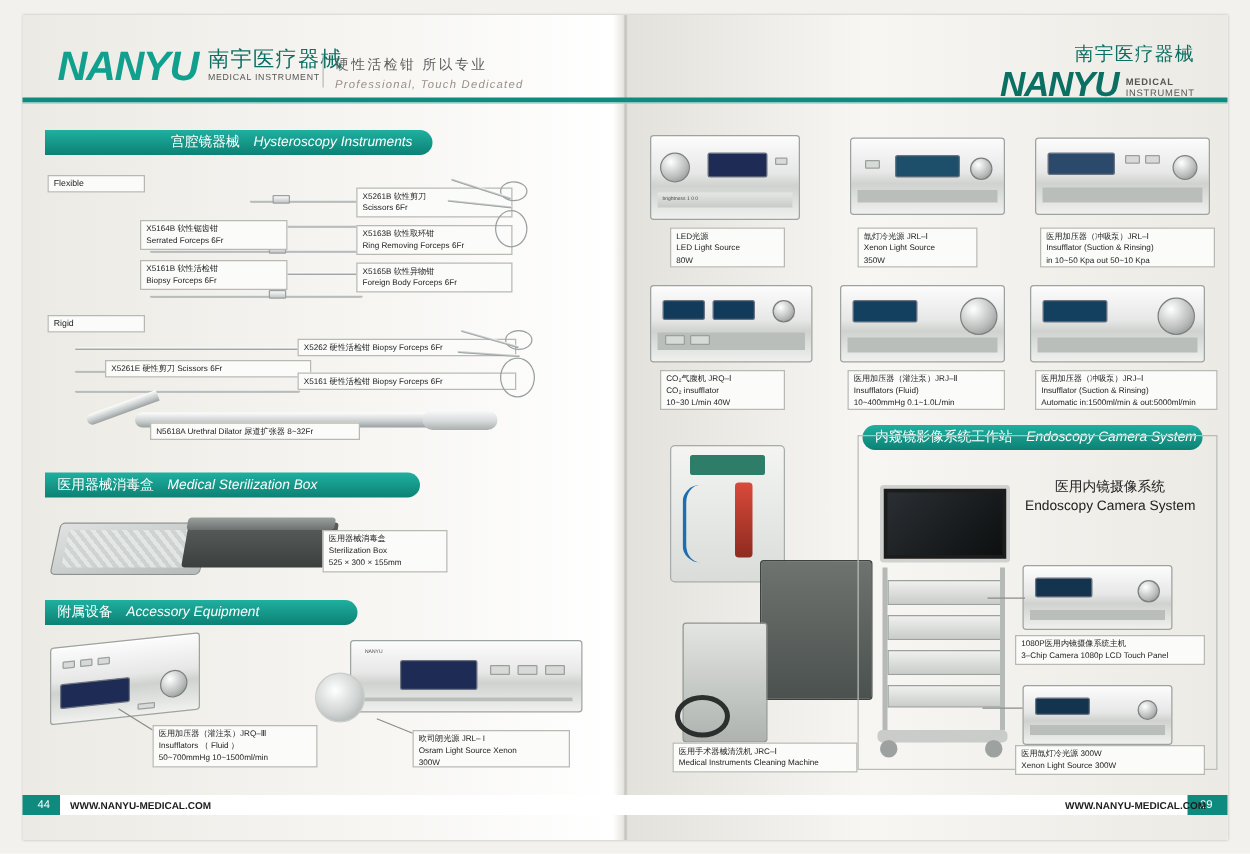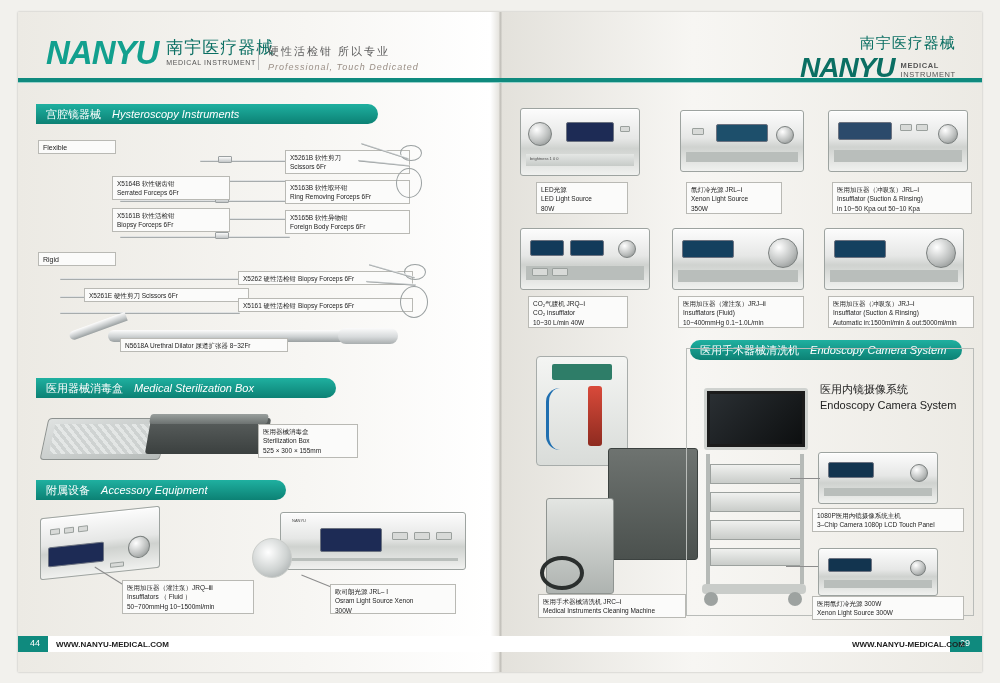--- a/index.html
+++ b/index.html
@@ -163,21 +163,21 @@
     <div class="cn-big" style="font-size:15px;">南宇医疗器械</div>
     <div style="display:flex;align-items:flex-end;justify-content:flex-end;gap:6px;margin-top:1px;">
       <div class="nanyu-word dark" style="font-size:28px;">NANYU</div>
       <div style="text-align:left;padding-bottom:3px;">
         <div class="en-small" style="font-weight:bold;font-size:7.5px;">MEDICAL</div>
         <div class="en-small" style="font-weight:normal;font-size:7.5px;">INSTRUMENT</div>
       </div>
     </div>
   </div>
 
-  <div class="sec" style="left:36px; top:104px; width:342px;">
+  <div class="sec" style="left:36px; top:104px; width:310px;text-align:right;">
     <span>宫腔镜器械</span>
     <span class="en" style="margin-left:8px;">Hysteroscopy Instruments</span>
   </div>
 
   <div class="cap" style="left:38px; top:140px; width:78px; height:14px; line-height:10px; font-size:7px;">Flexible</div>
 
   <div class="shaft thin" style="left:120px; top:180px; width:170px;"></div>
   <div class="tipbox" style="left:215px; top:176px;"></div>
   <div class="shaft thin" style="left:120px; top:200px; width:170px;"></div>
   <div class="tipbox" style="left:215px; top:196px;"></div>
@@ -379,27 +379,27 @@
   <div style="position:absolute;left:588px;top:386px;width:14px;height:60px;background:linear-gradient(to bottom,#d94a3a,#8e2b20);border-radius:3px;"></div>
   <div style="position:absolute;left:608px;top:448px;width:90px;height:112px;background:linear-gradient(to bottom,#6e7370,#4b514e);border:1px solid #3c4240;border-radius:3px;"></div>
   <div style="position:absolute;left:546px;top:498px;width:68px;height:96px;background:linear-gradient(to bottom,#e3e5e2,#aeb3b0);border:1px solid #8f9491;border-radius:3px;"></div>
   <div style="position:absolute;left:540px;top:556px;width:44px;height:34px;border:4px solid #2b2f2e;border-radius:50%;"></div>
   <div class="cap" style="left:538px; top:594px; width:148px; height:24px;">
     <div>医用手术器械清洗机  JRC–Ⅰ</div>
     <div>Medical Instruments Cleaning Machine</div>
   </div>
 
   <div class="sec" style="left:690px; top:340px; width:272px; border-radius:10px;">
-    <span>医用手术器械清洗机</span>
+    <span>内窥镜影像系统工作站</span>
     <span class="en" style="margin-left:8px;">Endoscopy Camera System</span>
   </div>
   <div style="position:absolute;left:686px;top:348px;width:288px;height:268px;border:1px solid #b9bcb9;"></div>
 
   <div style="position:absolute;left:820px;top:382px;width:150px;">
-    <div style="font-size:11px;color:#222;">医用内镜摄像系统</div>
+    <div style="font-size:11px;color:#222;margin-left:24px;">医用内镜摄像系统</div>
     <div style="font-size:11px;color:#222;margin-top:2px;">Endoscopy Camera System</div>
   </div>
 
   <div class="cart" style="left:694px;top:388px;width:120px;height:222px;">
     <div style="position:absolute;left:10px;top:0px;width:104px;height:62px;background:#1c1c1c;border:3px solid #cfd2cf;border-radius:3px;"></div>
     <div style="position:absolute;left:16px;top:6px;width:92px;height:50px;background:linear-gradient(135deg,#2a2f33,#0d0f10);"></div>
     <div style="position:absolute;left:16px;top:76px;width:92px;height:20px;background:linear-gradient(to bottom,#f0f1ef,#c9ccc9);border:1px solid #9ca19e;"></div>
     <div style="position:absolute;left:16px;top:104px;width:92px;height:20px;background:linear-gradient(to bottom,#f0f1ef,#c9ccc9);border:1px solid #9ca19e;"></div>
     <div style="position:absolute;left:16px;top:132px;width:92px;height:20px;background:linear-gradient(to bottom,#f0f1ef,#c9ccc9);border:1px solid #9ca19e;"></div>
     <div style="position:absolute;left:16px;top:160px;width:92px;height:18px;background:linear-gradient(to bottom,#f0f1ef,#c9ccc9);border:1px solid #9ca19e;"></div>

